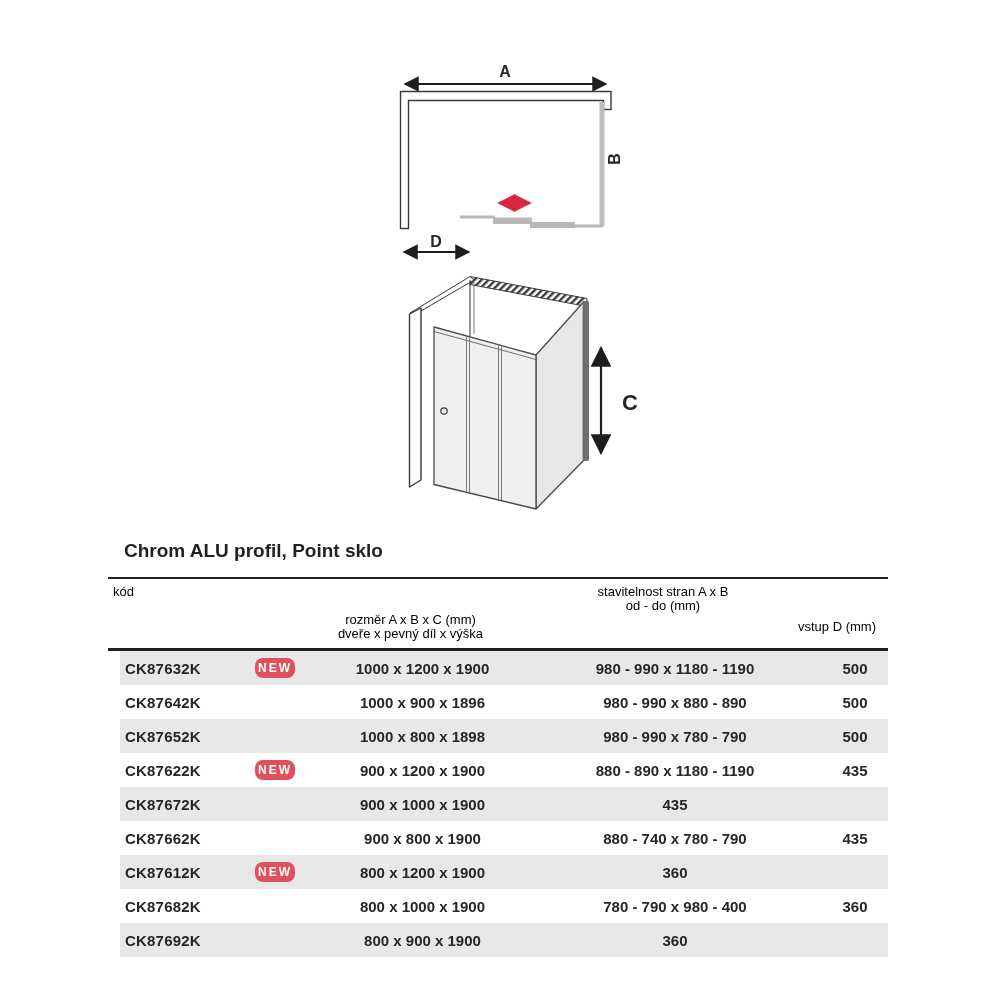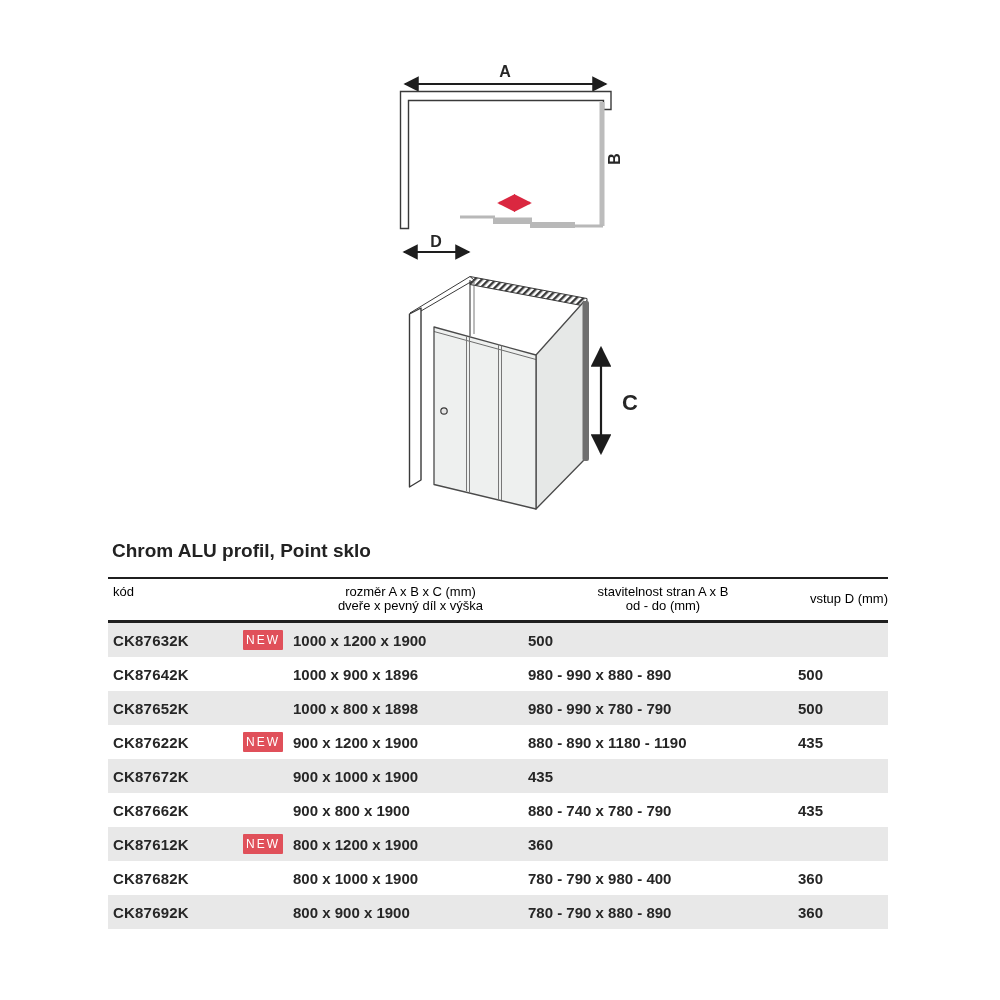--- a/index.html
+++ b/index.html
@@ -4,41 +4,41 @@
 <style>
   html,body { margin:0; padding:0; background:#ffffff; }
   body { width:1000px; height:1000px; font-family:"Liberation Sans", sans-serif; color:#262626; }
   .sheet { position:relative; width:1000px; height:1000px; background:#fff; overflow:hidden; }
 
   .diagram { position:absolute; }
   #plan-svg { left:393px; top:53px; }
   #iso-svg  { left:393px; top:266px; }
 
   .product-block { position:absolute; left:108px; top:540px; width:780px; }
-  .page-title { margin:0 0 15px 4px; font-size:19px; line-height:22px; font-weight:700; color:#222; }
+  .page-title { margin:0 0 15px 16px; font-size:19px; line-height:22px; font-weight:700; color:#222; }
 
   .spec-table { border-top:2px solid #1f1f1f; width:780px; }
   .thead { display:grid; grid-template-columns:135px 50px 235px 270px 90px;
            border-bottom:3px solid #1f1f1f; padding:6px 0 7px 0; }
   .hcell { font-size:13px; line-height:14px; font-weight:400; color:#000000; }
   .hcell.c1 { grid-column:1 / span 2; padding-left:5px; align-self:start; }
   .hcell.c2 { grid-column:3; text-align:center; }
   .hcell.c3 { grid-column:4; text-align:center; }
-  .hcell.c4 { grid-column:5; text-align:right; align-self:center; }
+  .hcell.c4 { grid-column:5; text-align:left; align-self:center; }
 
   .trow { display:grid; grid-template-columns:135px 50px 235px 270px 90px;
-          height:34px; align-items:center; background:#ffffff; }
+          height:34px; align-items:center; background:#ffffff;margin-left:12px; }
   .trow.shade { background:#e8e8e8; }
   .cell { font-size:15px; font-weight:600; color:#262626; white-space:nowrap; }
   .cell.code { padding-left:5px; font-weight:700; letter-spacing:0.2px; }
-  .cell.num  { }
+  .cell.num  { text-align:center; }
   .badgecell { display:flex; align-items:center; }
   .badge { display:inline-block; width:40px; height:20px; line-height:20px;
-           background:#e0505a; color:#ffffff; font-size:12px; font-weight:400;
-           letter-spacing:2px; text-align:center; border-radius:1px; }
+           background:#e0505a; color:#ffffff; font-size:12px; font-weight:700;
+           letter-spacing:2px; text-align:center; border-radius:8px; }
 
   svg text { fill:#262626; font-family:"Liberation Sans", sans-serif; font-weight:600; }
 </style>
 </head>
 <body>
 
 <div class="sheet">
 
   <svg id="plan-svg" class="diagram" width="250" height="210" viewBox="395 55 250 210" xmlns="http://www.w3.org/2000/svg">
     <defs>
@@ -109,37 +109,38 @@
     <line x1="603" y1="350" x2="603" y2="455" stroke="#1c1c1c" stroke-width="2.2" marker-start="url(#mblk2)" marker-end="url(#mblk2)"></line>
     <text x="624" y="412" font-size="22" text-anchor="start">C</text>
   </svg>
 
   <div class="product-block">
     <h1 class="page-title">Chrom ALU profil, Point sklo</h1>
 
     <div class="spec-table">
       <div class="thead">
         <div class="hcell c1">kód</div>
+        <div class="hcell c3">
+          <div>stavitelnost stran A x B</div>
+          <div>od - do (mm)</div>
+        </div>
         <div class="hcell c2">
           <div>rozměr A x B x C (mm)</div>
           <div>dveře x pevný díl x výška</div>
-        </div>
-        <div class="hcell c3">
-          <div>stavitelnost stran A x B</div>
-          <div>od - do (mm)</div>
         </div>
         <div class="hcell c4">vstup D (mm)</div>
       </div>
       <div>
           <div class="trow shade">
             <div class="cell code">CK87632K</div>
             <div class="cell badgecell">
               <span class="badge">NEW</span>
             </div>
             <div class="cell num">1000 x 1200 x 1900</div>
+            <div class="cell num">980 - 990 x 1180 - 1190</div>
             <div class="cell num">500</div>
           </div>
           <div class="trow">
             <div class="cell code">CK87642K</div>
             <div class="cell badgecell"></div>
             <div class="cell num">1000 x 900 x 1896</div>
             <div class="cell num">980 - 990 x 880 - 890</div>
             <div class="cell num">500</div>
           </div>
           <div class="trow shade">
@@ -183,20 +184,19 @@
             <div class="cell code">CK87682K</div>
             <div class="cell badgecell"></div>
             <div class="cell num">800 x 1000 x 1900</div>
             <div class="cell num">780 - 790 x 980 - 400</div>
             <div class="cell num">360</div>
           </div>
           <div class="trow shade">
             <div class="cell code">CK87692K</div>
             <div class="cell badgecell"></div>
             <div class="cell num">800 x 900 x 1900</div>
-            <div class="cell num">780 - 790 x 880 - 890</div>
             <div class="cell num">360</div>
           </div>
         </div>
     </div>
   </div>
 
 </div>
 
 </body></html>

